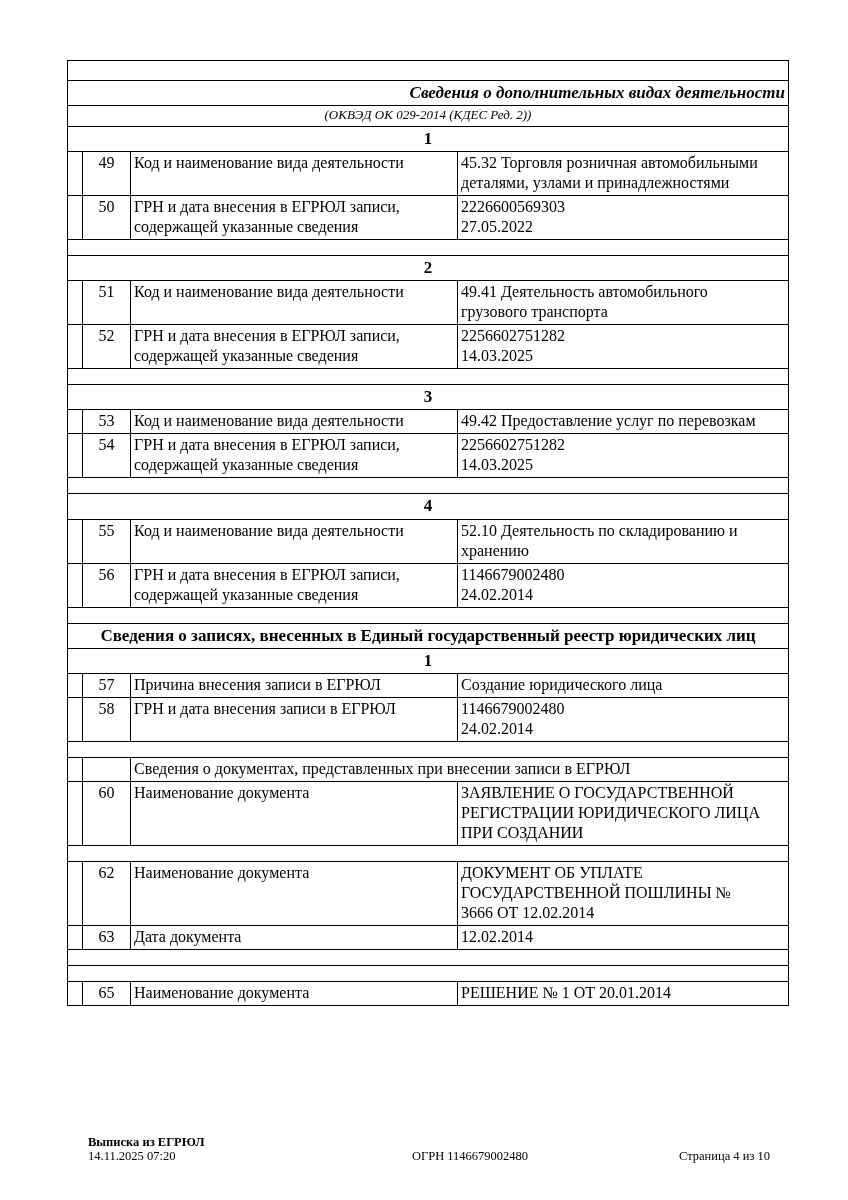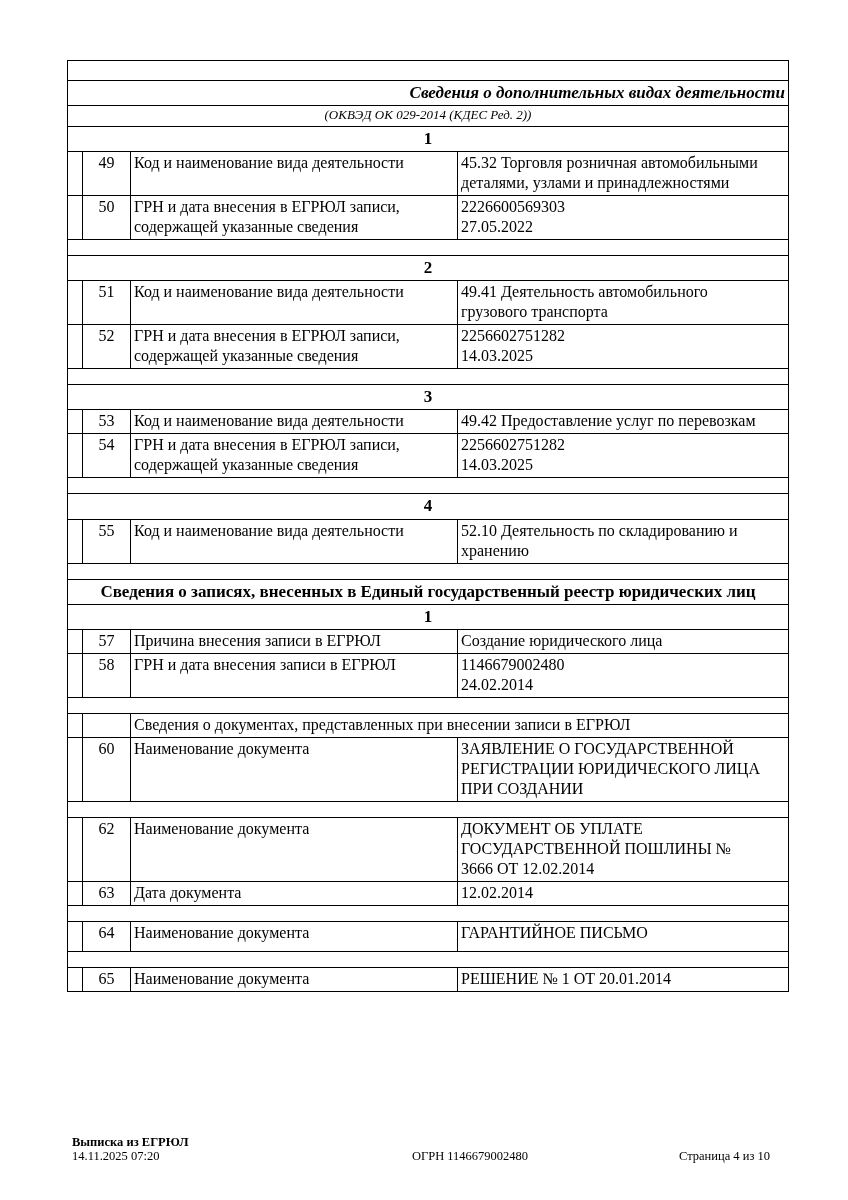--- a/index.html
+++ b/index.html
@@ -20,21 +20,21 @@
   td.numcell { text-align:center; padding-left:0; padding-right:0; }
   tr.spacer td { height:15px; padding:0; }
   tr.spacer-top td { height:19px; padding:0; }
   td.title { text-align:right; font-weight:bold; font-style:italic; font-size:17px; }
   td.subtitle { text-align:center; font-style:italic; font-size:13px; }
   td.blocknum { text-align:center; font-weight:bold; font-size:17px; }
   td.sectitle { text-align:center; font-weight:bold; font-size:17px; }
   td.subhead { text-align:left; }
   tr.tall td { height:26px; }
   .footer { position:absolute; left:0; top:1136px; width:848px; font-size:12.5px; line-height:1.1; }
-  .footer-left { position:absolute; left:72px; top:0; }
+  .footer-left { position:absolute; left:88px; top:0; }
   .footer-left .l1 { font-weight:bold; }
   .footer-center { position:absolute; left:0; top:14px; width:848px; text-align:center;padding-left:46px; }
   .footer-right { position:absolute; right:78px; top:14px; }
 </style>
 </head>
 <body>
 
 <div class="page">
 
   <table class="doc">
@@ -125,20 +125,28 @@
     <tr>
           <td colspan="4" class="blocknum">4</td>
         </tr>
     <tr>
       <td class="gut"></td>
       <td class="numcell">55</td>
       <td>Код и наименование вида деятельности</td>
       <td>52.10 Деятельность по складированию и
 хранению</td>
     </tr>
+    <tr>
+      <td class="gut"></td>
+      <td class="numcell">56</td>
+      <td>ГРН и дата внесения в ЕГРЮЛ записи,
+содержащей указанные сведения</td>
+      <td>1146679002480
+24.02.2014</td>
+    </tr>
 
     <tr class="spacer">
           <td colspan="4"></td>
         </tr>
     <tr>
           <td colspan="4" class="sectitle">Сведения о записях, внесенных в Единый государственный реестр юридических лиц</td>
         </tr>
     <tr>
           <td colspan="4" class="blocknum">1</td>
         </tr>
@@ -187,26 +195,20 @@
     <tr>
       <td class="gut"></td>
       <td class="numcell">63</td>
       <td>Дата документа</td>
       <td>12.02.2014</td>
     </tr>
 
     <tr class="spacer">
           <td colspan="4"></td>
         </tr>
-    <tr class="tall">
-      <td class="gut"></td>
-      <td class="numcell">64</td>
-      <td>Наименование документа</td>
-      <td>ГАРАНТИЙНОЕ ПИСЬМО</td>
-    </tr>
 
     <tr class="spacer">
           <td colspan="4"></td>
         </tr>
     <tr>
       <td class="gut"></td>
       <td class="numcell">65</td>
       <td>Наименование документа</td>
       <td>РЕШЕНИЕ № 1 ОТ 20.01.2014</td>
     </tr>

